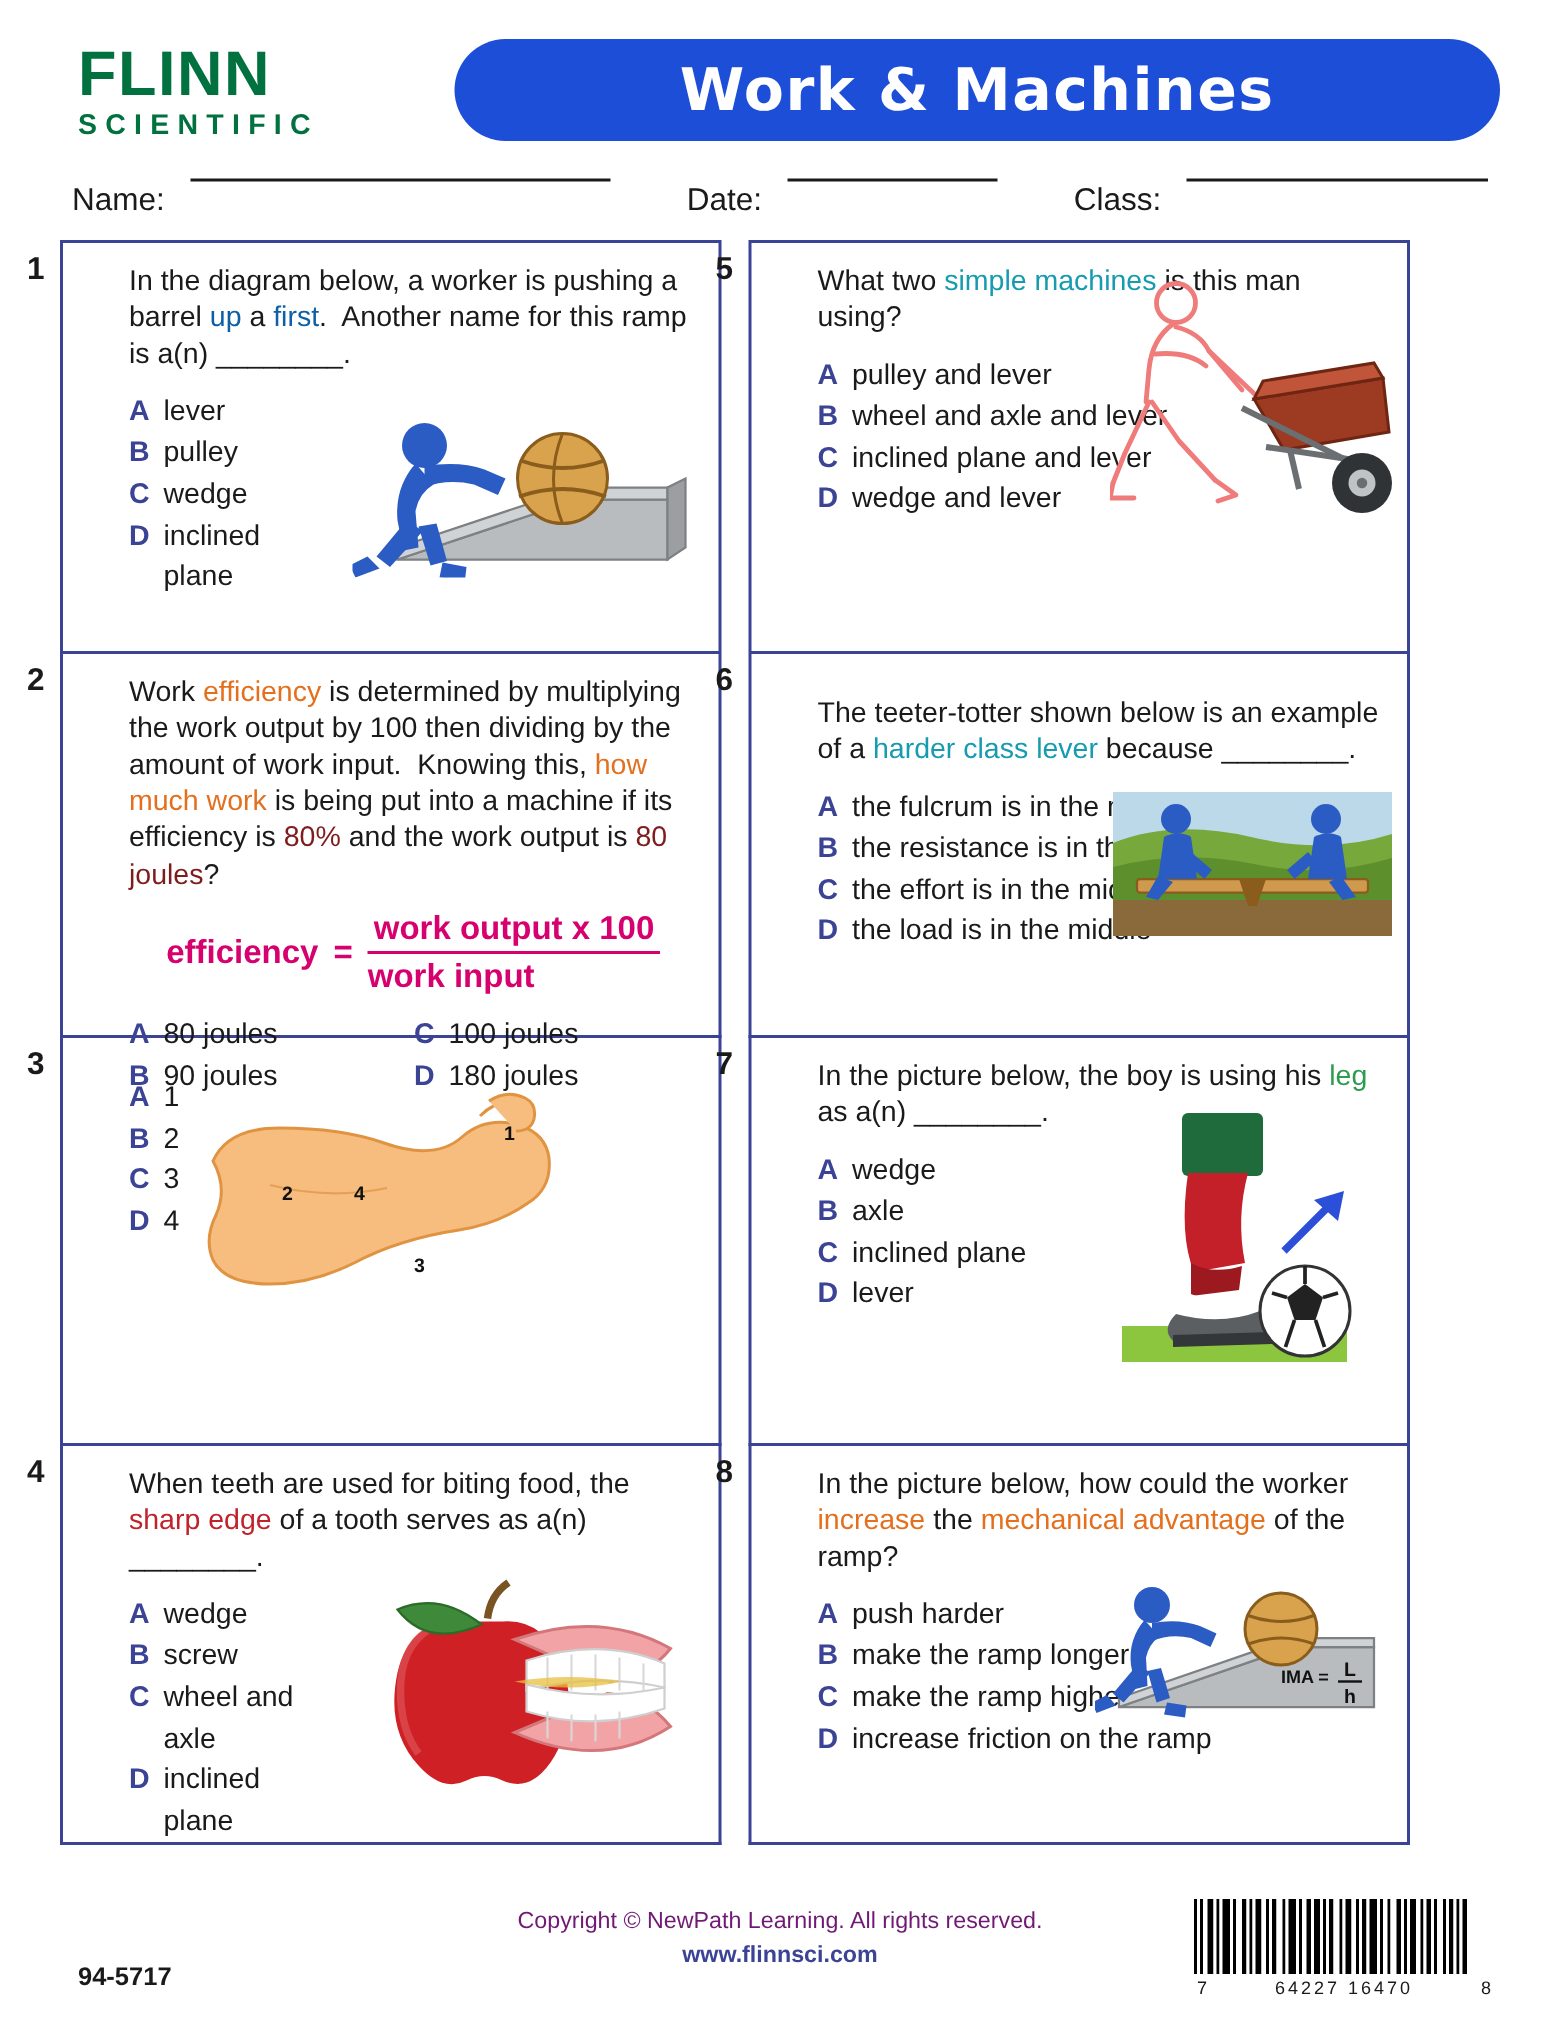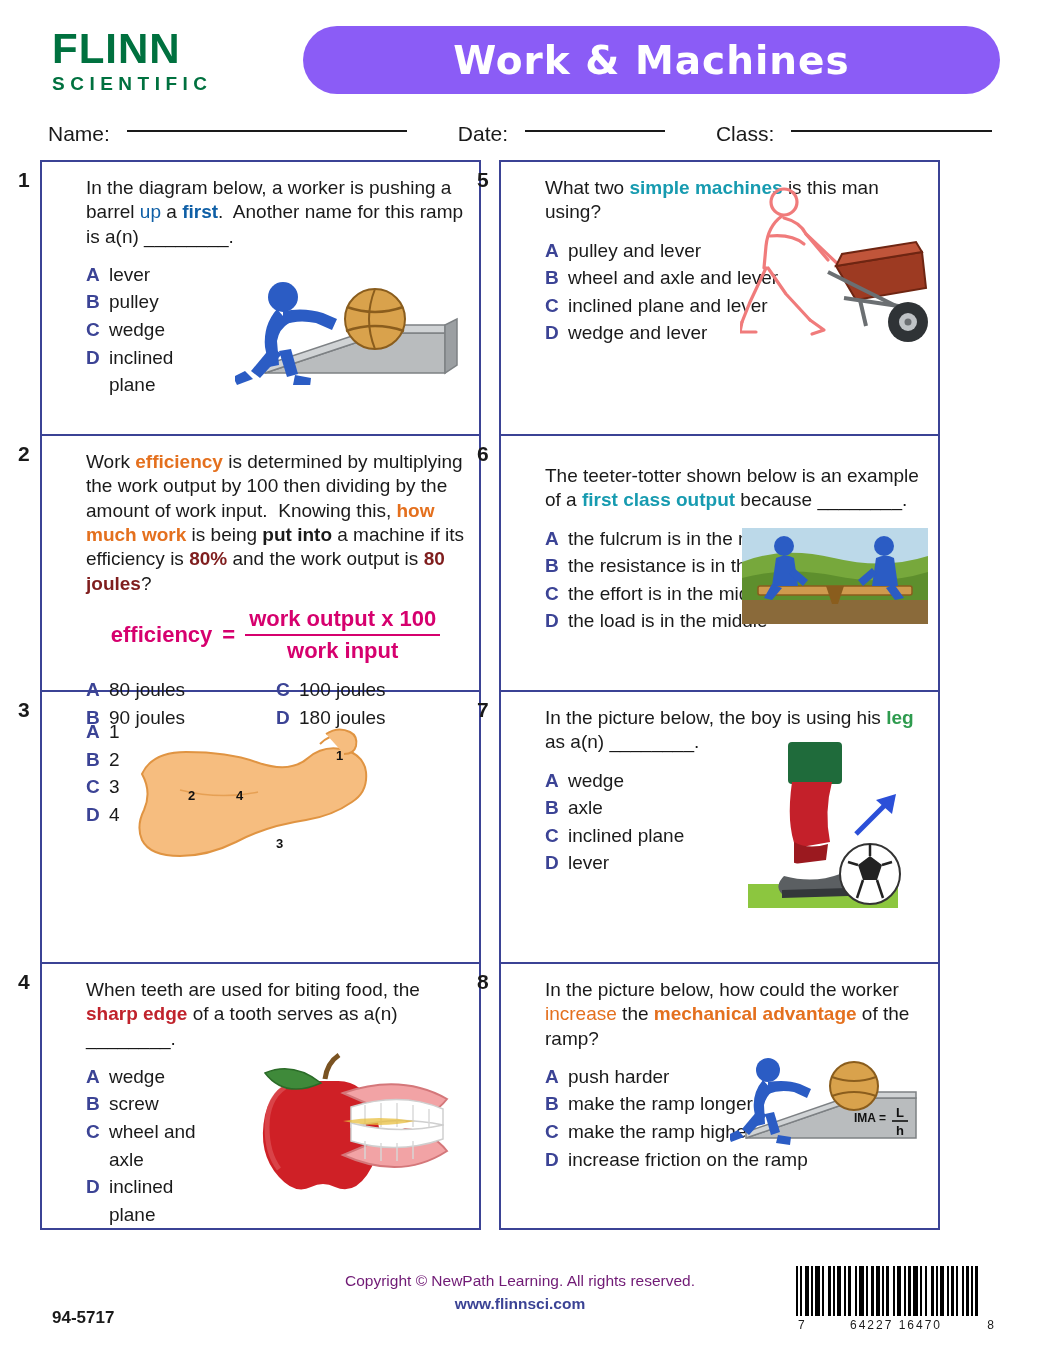--- a/index.html
+++ b/index.html
@@ -43,38 +43,38 @@
     font-size: 19px;
     font-weight: bold;
     color: #00713f;
     letter-spacing: 5.5px;
     margin-top: 4px;
   }
   .title-banner {
     flex: 1;
     margin-left: 8px;
     height: 68px;
-    background: #8b5cf6;
+    background: #1d4ed8;
     border-radius: 34px;
     display: flex;
     align-items: center;
     justify-content: center;
   }
   .title-banner .title-text {
     color: #ffffff;
     font-size: 39px;
     font-weight: bold;
     letter-spacing: 1px;
     font-family: "DejaVu Sans", sans-serif;
   }
 
   
   .nameline {
     display: flex;
-    align-items: center;
+    align-items: flex-start;
     font-size: 21px;
     color: #1a1a1a;
     padding: 2px 8px 0 8px;
     gap: 17px;
   }
   .nameline .lbl { white-space: nowrap; }
   .nameline .rule {
     border-bottom: 2px solid #1a1a1a;
     height: 1px;
     position: relative;
@@ -106,21 +106,21 @@
     top: 6px;
     font-size: 21px;
     font-weight: bold;
     color: #1a1a1a;
   }
   .qtext {
     font-size: 19px;
     line-height: 1.28;
     color: #1a1a1a;
   }
-  .b { font-weight: bold; text-align: right; }
+  .b { font-weight: normal; text-align: right; }
   .choices {
     margin-top: 12px;
     font-size: 19px;
     line-height: 1.45;
   }
   .choice { display: flex; gap: 9px; align-items: flex-start; }
   .ltr { color: #3b4395; font-weight: bold; width: 14px; flex: none; }
   .two-col-choices {
     display: grid;
     grid-template-columns: 180px 1fr;
@@ -144,21 +144,21 @@
   
   .formula {
     margin-top: 10px;
     display: flex;
     align-items: center;
     justify-content: center;
     gap: 10px;
   }
   .formula .lhs { color: #d6006e; font-weight: bold; font-size: 22px; }
   .formula .eq  { color: #d6006e; font-weight: bold; font-size: 22px; }
-  .frac { text-align: center; }
+  .frac { }
   .frac .num {
     color: #d6006e; font-weight: bold; font-size: 22px;
     padding: 0 4px 2px 4px;
     border-bottom: 2px solid #d6006e;
   }
   .frac .den { color: #d6006e; font-weight: bold; font-size: 22px; padding-top: 2px; }
 
   
   .footer {
     position: absolute;
@@ -432,21 +432,21 @@
                 <circle cx="168" cy="142" r="3.5" fill="#6b6f72"></circle>
                 <line x1="120" y1="120" x2="126" y2="146" stroke="#6b6f72" stroke-width="4"></line>
               </g>
             </svg>
           </div>
         </div>
       </div>
 
       <div class="qbox" style="height:256px;">
         <div class="qnum">6</div>
-        <div class="qtext" style="margin-top:14px;">The teeter-totter shown below is an example of a <span class="c-teal b">first class output</span> because ________.</div>
+        <div class="qtext" style="margin-top:14px;">The teeter-totter shown below is an example of a <span class="c-teal b">harder class lever</span> because ________.</div>
         <div class="row-flex">
           <div class="choices" style="flex:1;">
             <div class="choice">
                 <span class="ltr">A</span>
                 <span>the fulcrum is in the middle</span>
               </div>
             <div class="choice">
                 <span class="ltr">B</span>
                 <span>the resistance is in the middle</span>
               </div>

